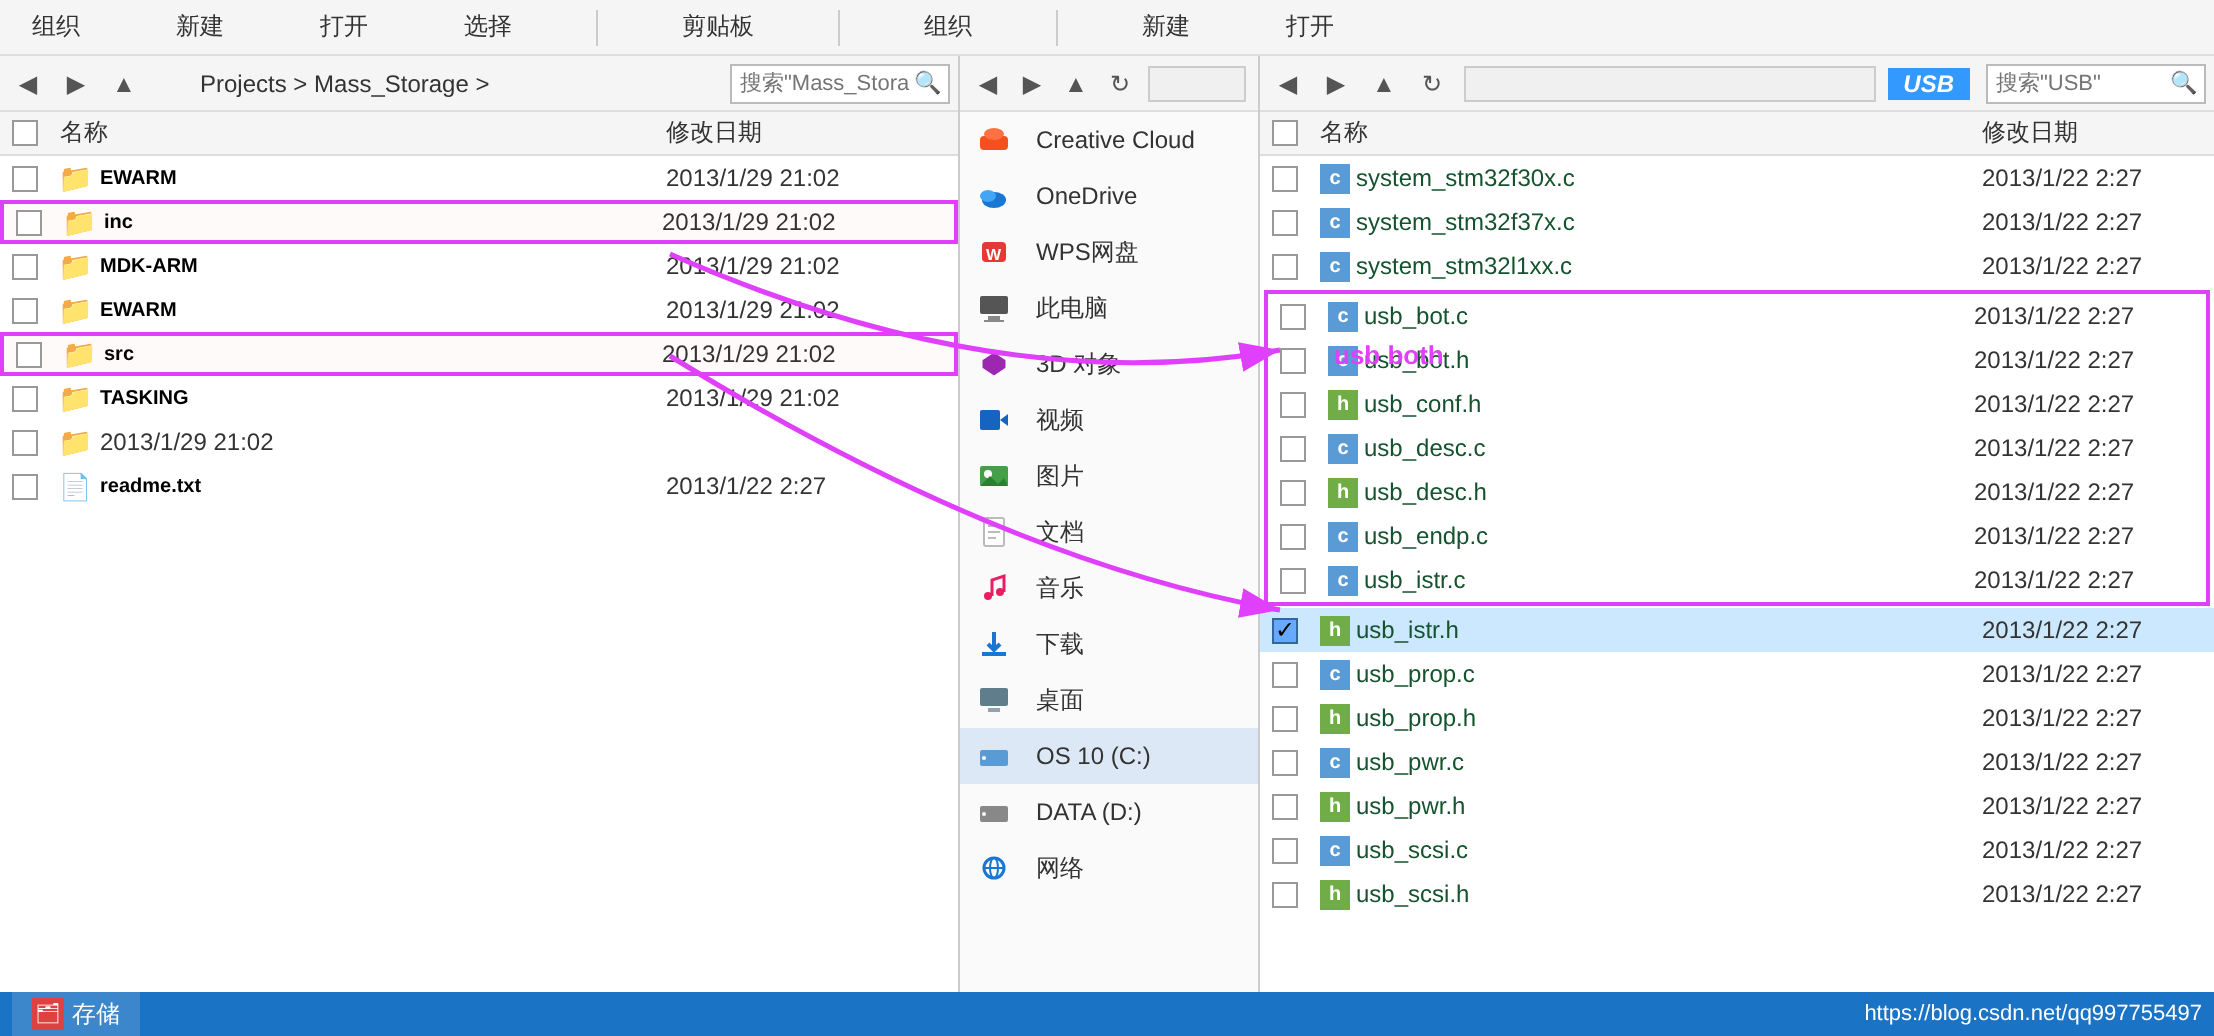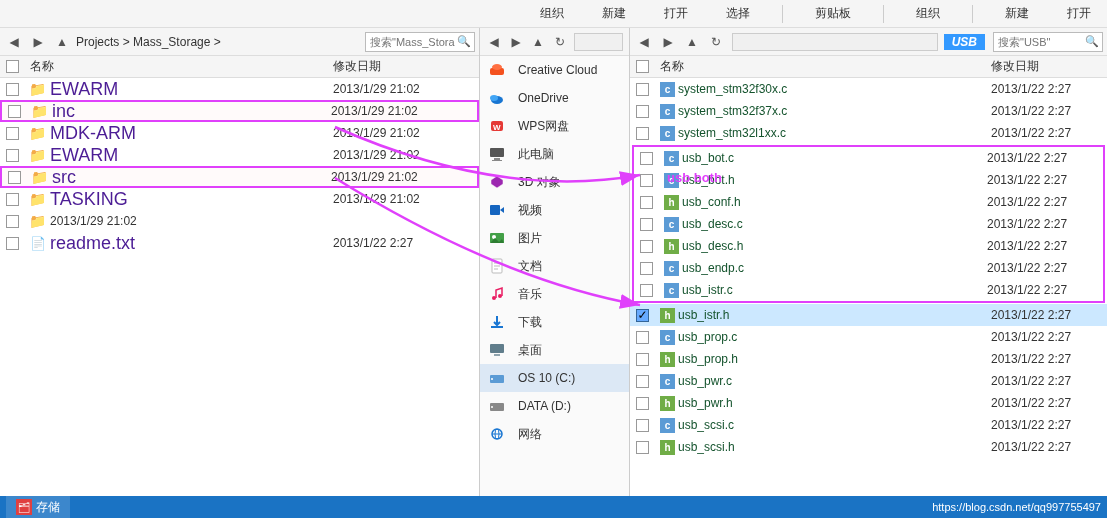--- a/index.html
+++ b/index.html
@@ -14,22 +14,21 @@
     }
 
     
     .top-toolbar {
       background: #f5f5f5;
       border-bottom: 1px solid #ddd;
       display: flex;
       align-items: center;
       height: 28px;
       padding: 0 10px;
-      gap: 26px;
-      justify-content: flex-end;
+      gap: 36px;
     }
     .toolbar-item {
       font-size: 12px;
       color: #333;
       cursor: pointer;
       padding: 2px 6px;
     }
     .toolbar-separator {
       width: 1px;
       height: 18px;
@@ -63,20 +62,21 @@
     }
     .address-path {
       display: flex;
       align-items: center;
       flex: 1;
       font-size: 12px;
       color: #333;
     }
     .address-path span {
       cursor: pointer;
+      margin-left: 24px;
     }
     .search-box {
       display: flex;
       align-items: center;
       border: 1px solid #bbb;
       background: #fff;
       height: 20px;
       padding: 0 4px;
       width: 110px;
       gap: 2px;
@@ -123,21 +123,21 @@
       display: flex; align-items: center; justify-content: center;
     }
     .file-icon {
       width: 16px; height: 16px;
       margin-right: 4px;
       display: inline-flex;
       align-items: center;
       justify-content: center;
     }
     .folder-icon { color: #f5a623; font-size: 14px; }
-    .file-name { flex: 1; font-size: 18px; color: #4c1d95; white-space: nowrap; overflow: hidden; text-overflow: ellipsis; }
+    .file-name { flex: 1; font-size: 10px; color: #000000; white-space: nowrap; overflow: hidden; text-overflow: ellipsis; font-weight: bold; }
     .file-date { width: 140px; font-size: 12px; color: #333; }
 
     
     .middle-panel {
       width: 150px;
       border-right: 1px solid #ccc;
       background: #fafafa;
       display: flex;
       flex-direction: column;
     }

